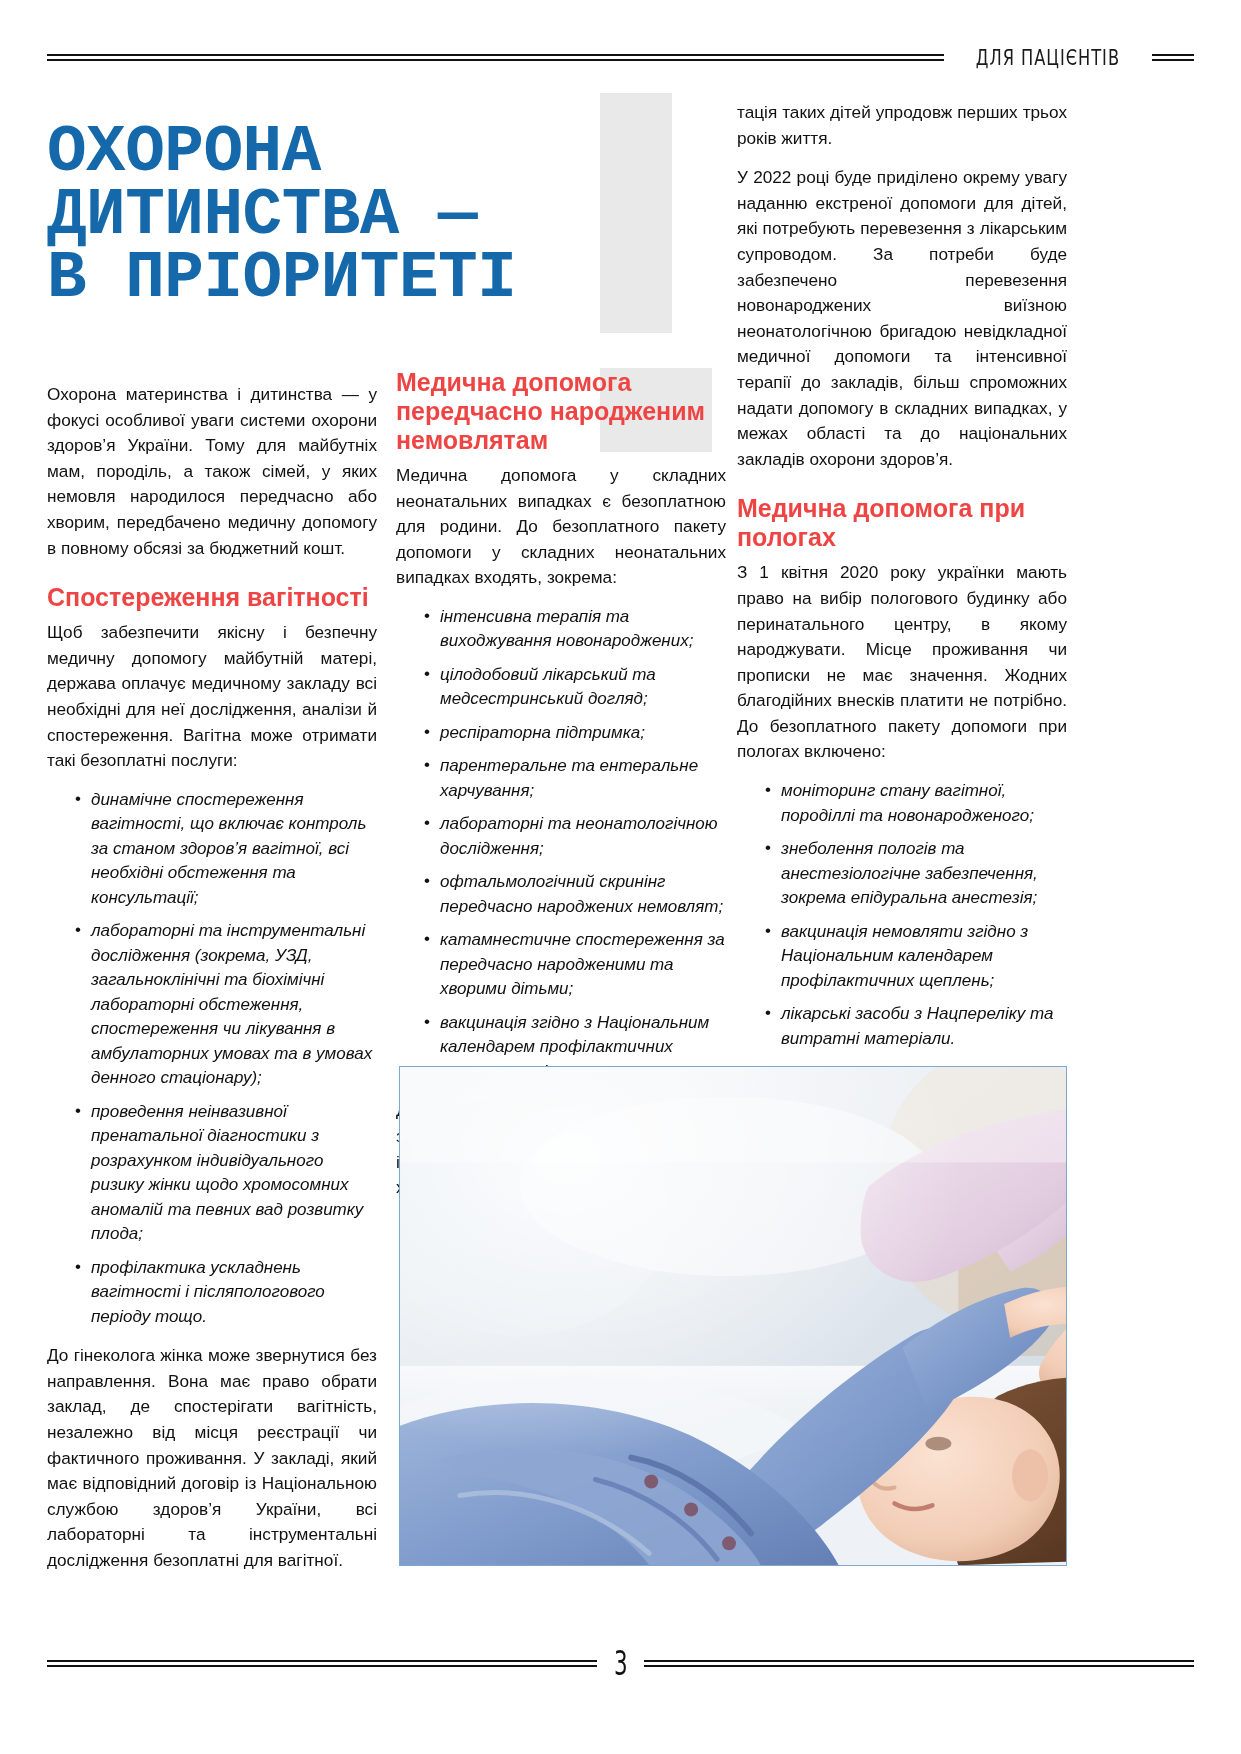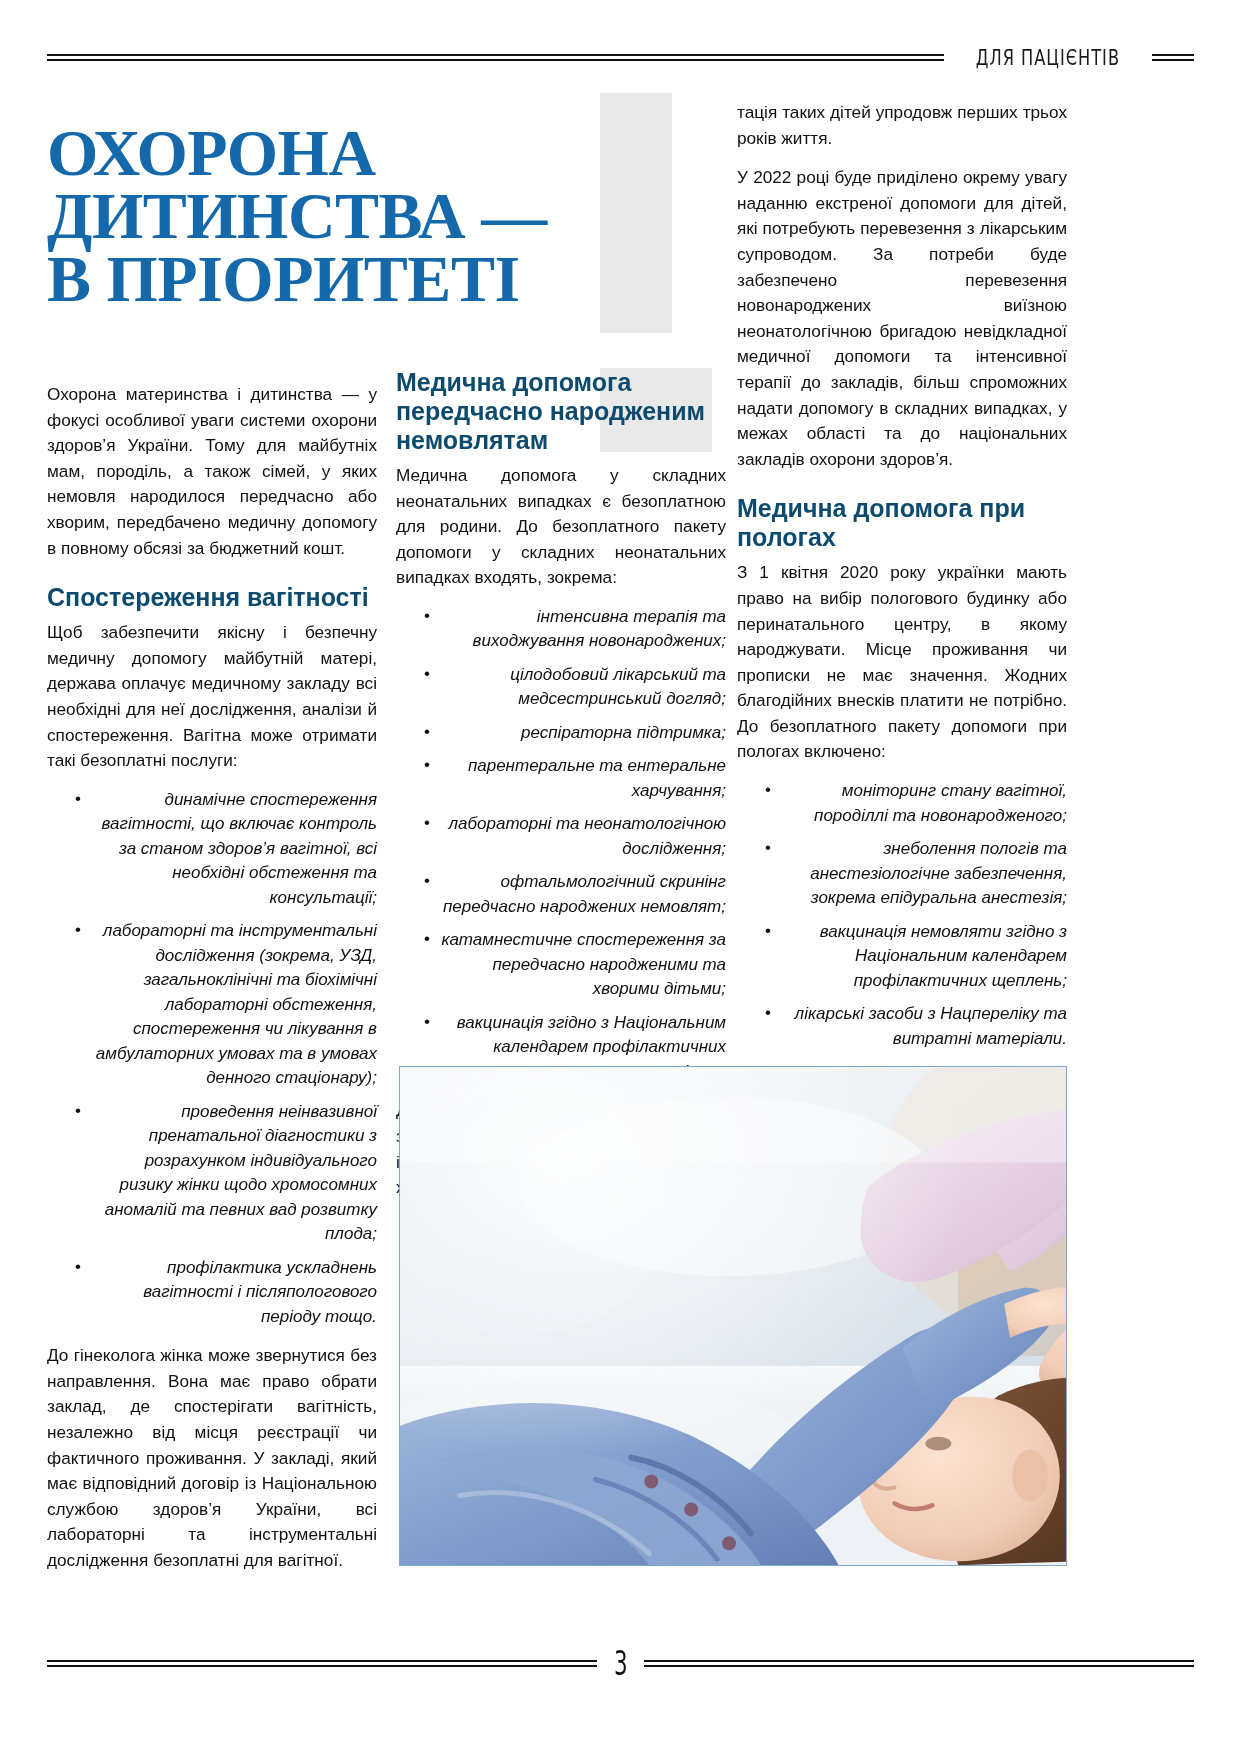--- a/index.html
+++ b/index.html
@@ -77,21 +77,21 @@
     z-index: 0;
   }
 
   
   .headline {
     position: absolute;
     left: 47px;
     top: 78px;
     width: 640px;
     z-index: 2;
-    font-family: Liberation Serif, serif;
+    font-family: Liberation Mono, monospace;
     font-weight: bold;
     font-size: 66px;
     line-height: 0.95;
     letter-spacing: -0.5px;
     color: #1569ab;
     text-transform: uppercase;
   }
   .headline span { display: block; white-space: nowrap; }
 
   
@@ -111,39 +111,39 @@
     hyphens: manual;
     color: #111;
   }
   p.body.last { margin-bottom: 0; }
 
   h2.sec {
     margin: 22px 0 8px 0;
     font-size: 25px;
     line-height: 29px;
     font-weight: bold;
-    color: #0c4a6e;
+    color: #ef4444;
     position: relative;
     z-index: 2;
   }
   h2.sec.first { margin-top: 0; }
 
   ul.blist {
     margin: 6px 0 14px 0;
     padding: 0 0 0 28px;
     list-style: none;
   }
   ul.blist li {
     position: relative;
     margin: 0 0 9px 0;
     padding-left: 16px;
     font-size: 17px;
     line-height: 24.5px;
     font-style: italic;
-    text-align: right;
+    text-align: left;
     color: #111;
   }
   ul.blist li:last-child { margin-bottom: 0; }
   ul.blist li::before {
     content: "\2022";
     position: absolute;
     left: 0;
     top: -1px;
     font-style: normal;
     font-size: 17px;

